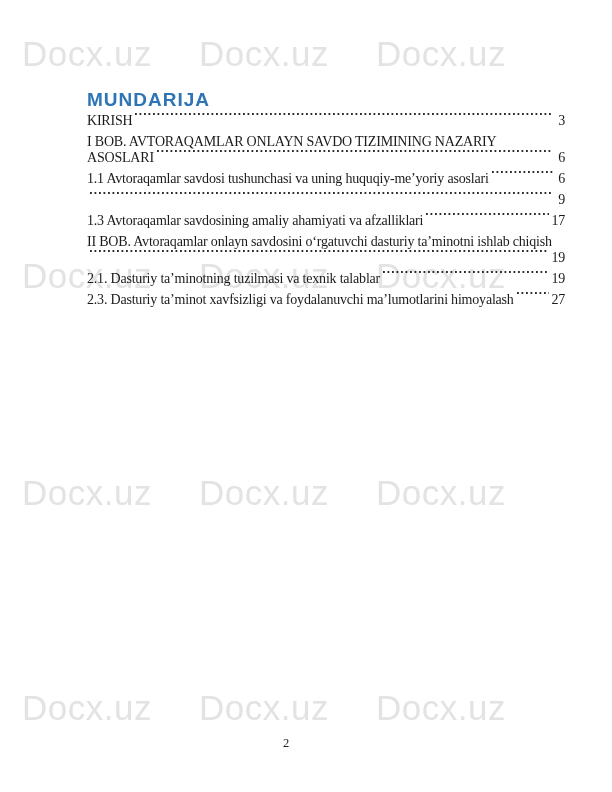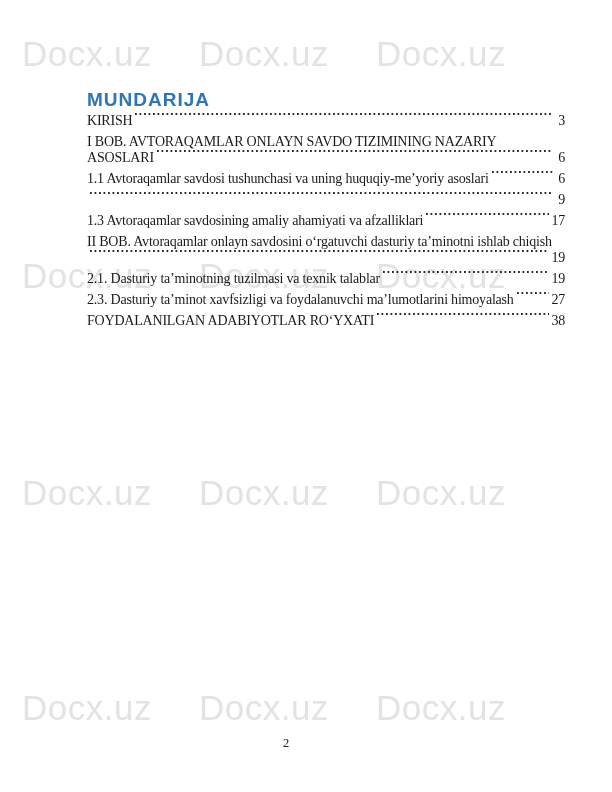--- a/index.html
+++ b/index.html
@@ -156,24 +156,19 @@
         <span class="toc-page">19</span>
       </div>
 
 
       <div class="toc-row">
         <span class="toc-text">2.3. Dasturiy ta’minot xavfsizligi va foydalanuvchi ma’lumotlarini himoyalash</span>
         <span class="leader"></span>
         <span class="toc-page">27</span>
       </div>
 
-      <div class="toc-row">
-        <span class="toc-text">FOYDALANILGAN ADABIYOTLAR RO‘YXATI</span>
-        <span class="leader"></span>
-        <span class="toc-page">38</span>
-      </div>
 
     </div>
   </div>
 
   <div class="footer-page-number">2</div>
 
 </div>
 
 </body></html>

